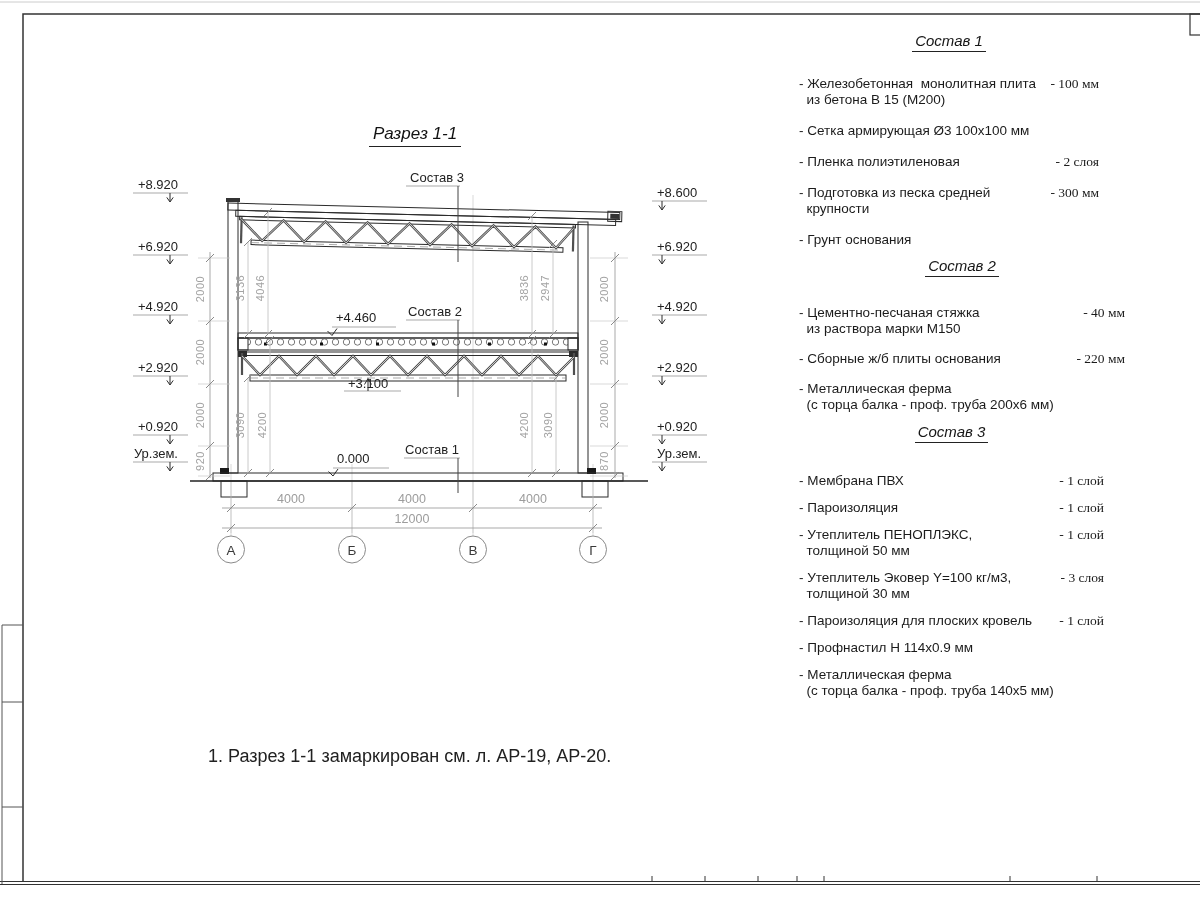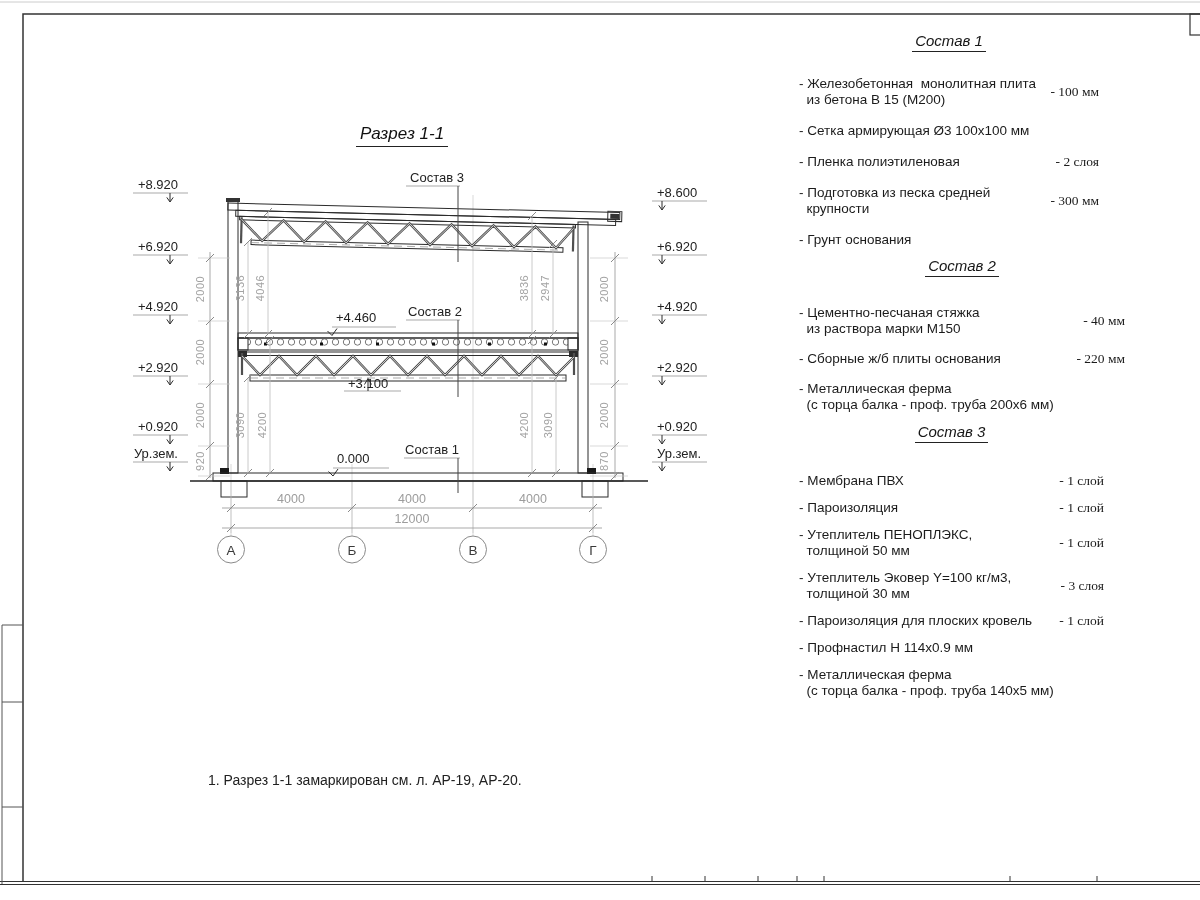--- a/index.html
+++ b/index.html
@@ -8,27 +8,27 @@
   svg text{font-family:"Liberation Sans",sans-serif;}
   .dim{fill:#9c9c9c;font-size:12.5px;}
   .dimv{fill:#a3a3a3;font-size:11px;letter-spacing:.5px;}
   .mark{fill:#222;font-size:13px;}
   .lbl{fill:#222;font-size:13px;}
   .axl{fill:#3a3a3a;font-size:13.5px;}
   .iline{stroke:#bdbdbd;stroke-width:.8;}
   .dline{stroke:#9f9f9f;stroke-width:.9;}
   .xline{stroke:#c9c9c9;stroke-width:.7;}
   .bld{stroke:#2b2b2b;stroke-width:1;fill:none;}
-  .title-block{position:absolute;left:332px;top:124px;width:140px;text-align:center;font-size:17px;font-style:italic;color:#111;}
+  .title-block{position:absolute;left:345px;top:124px;width:140px;text-align:center;font-size:17px;font-style:italic;color:#111;}
   .title-block span{display:inline-block;border-bottom:1.2px solid #222;padding:0 4px 2px;}
-  .note{position:absolute;left:208px;top:772px;font-size:14px;color:#212121;}
+  .note{position:absolute;left:208px;top:746px;font-size:18px;color:#212121;}
   .spec{position:absolute;font-size:13.5px;line-height:16px;color:#1b1b1b;}
   .spec-head{text-align:center;font-style:italic;font-size:15px;margin-bottom:24px;color:#161616;}
   .spec-head span{display:inline-block;border-bottom:1.1px solid #222;padding:0 3px 2px;}
-  .spec-item{display:flex;justify-content:space-between;align-items:center;margin-bottom:15px;}
+  .spec-item{display:flex;justify-content:space-between;align-items:flex-start;margin-bottom:15px;}
   .spec-text{white-space:pre-wrap;}
   .spec-value{white-space:nowrap;padding-left:8px;font-family:Liberation Serif, serif;}
   #spec2 .spec-head{margin-bottom:28px;}
   #spec2 .spec-item{margin-bottom:14px;}
   #spec3 .spec-head{margin-bottom:30px;}
   #spec3 .spec-item{margin-bottom:11px;}
 </style>
 </head>
 <body>
 

